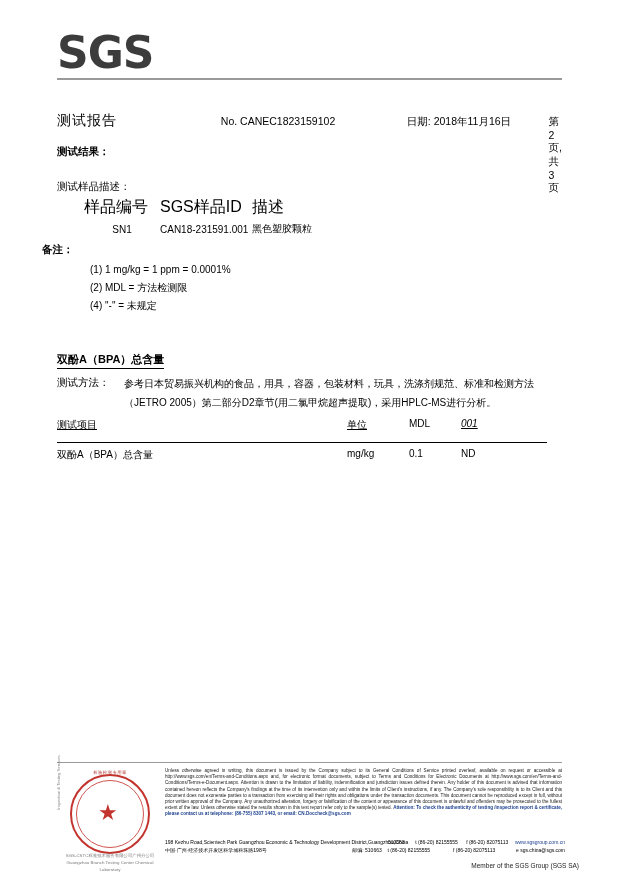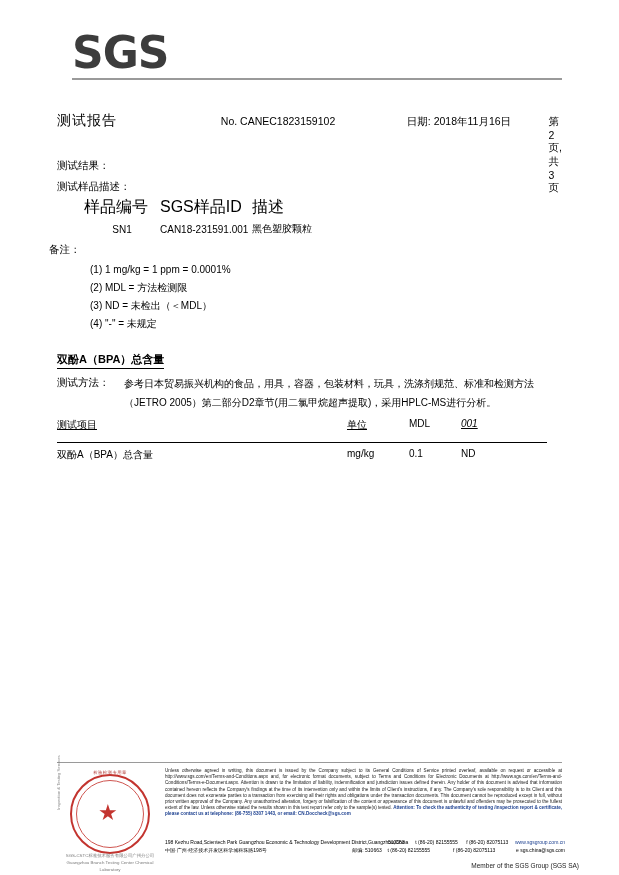--- a/index.html
+++ b/index.html
@@ -18,21 +18,21 @@
   .page {
     position: relative;
     width: 619px;
     height: 875px;
     background: #fff;
   }
 
   
   .logo-block {
     position: absolute;
-    left: 72px;
+    left: 57px;
     top: 30px;
     width: 120px;
   }
   .sgs-logo {
     font-family: "DejaVu Sans", sans-serif;
     font-weight: bold;
     font-size: 44px;
     letter-spacing: -1px;
     color: #3c3c3c;
     line-height: 46px;
@@ -81,21 +81,21 @@
     text-align: left;
     flex: 1;
   }
 
   
   .sec-label {
     position: absolute;
     font-size: 10.5px;
     color: #000;
   }
-  #result-label { left: 57px; top: 159px; }
+  #result-label { left: 57px; top: 145px; font-weight: bold; }
   #sample-desc-label { left: 57px; top: 180px; }
 
   .tbl-sample {
     position: absolute;
     left: 84px;
     top: 197px;
     font-size: 10px;
     border-collapse: collapse;
   }
   .tbl-sample th {
@@ -106,21 +106,21 @@
   }
   .tbl-sample td {
     padding: 0;
     font-size: 10px;
   }
   .col-sn { width: 76px; text-align: left; }
   .col-id { width: 92px; }
   .col-desc { width: 150px; }
   .cell-sn { text-align: center; padding-left: 0; }
 
-  #remark-label { left: 49px; top: 243px; }
+  #remark-label { left: 42px; top: 243px; font-weight: bold; }
 
   .remarks {
     position: absolute;
     left: 90px;
     top: 261px;
     font-size: 10px;
     line-height: 18px;
   }
 
   
@@ -320,21 +320,20 @@
         <td class="col-id">CAN18-231591.001</td>
         <td class="col-desc">黑色塑胶颗粒</td>
       </tr>
     </tbody>
   </table>
 
   <div class="sec-label" id="remark-label">备注：</div>
   <div class="remarks">
     <div>(1) 1 mg/kg = 1 ppm = 0.0001%</div>
     <div>(2) MDL = 方法检测限</div>
-    <div>(3) ND = 未检出（＜MDL）</div>
     <div>(4) "-" = 未规定</div>
   </div>
 
   <div class="bpa-heading">双酚A（BPA）总含量</div>
   <div class="sec-label" id="method-label">测试方法：</div>
   <div class="method-text">参考日本贸易振兴机构的食品，用具，容器，包装材料，玩具，洗涤剂规范、标准和检测方法（JETRO 2005）第二部分D2章节(用二氯甲烷超声提取)，采用HPLC-MS进行分析。</div>
 
   <div class="result-table">
     <div class="result-head">
       <div class="rh-name">测试项目</div>

